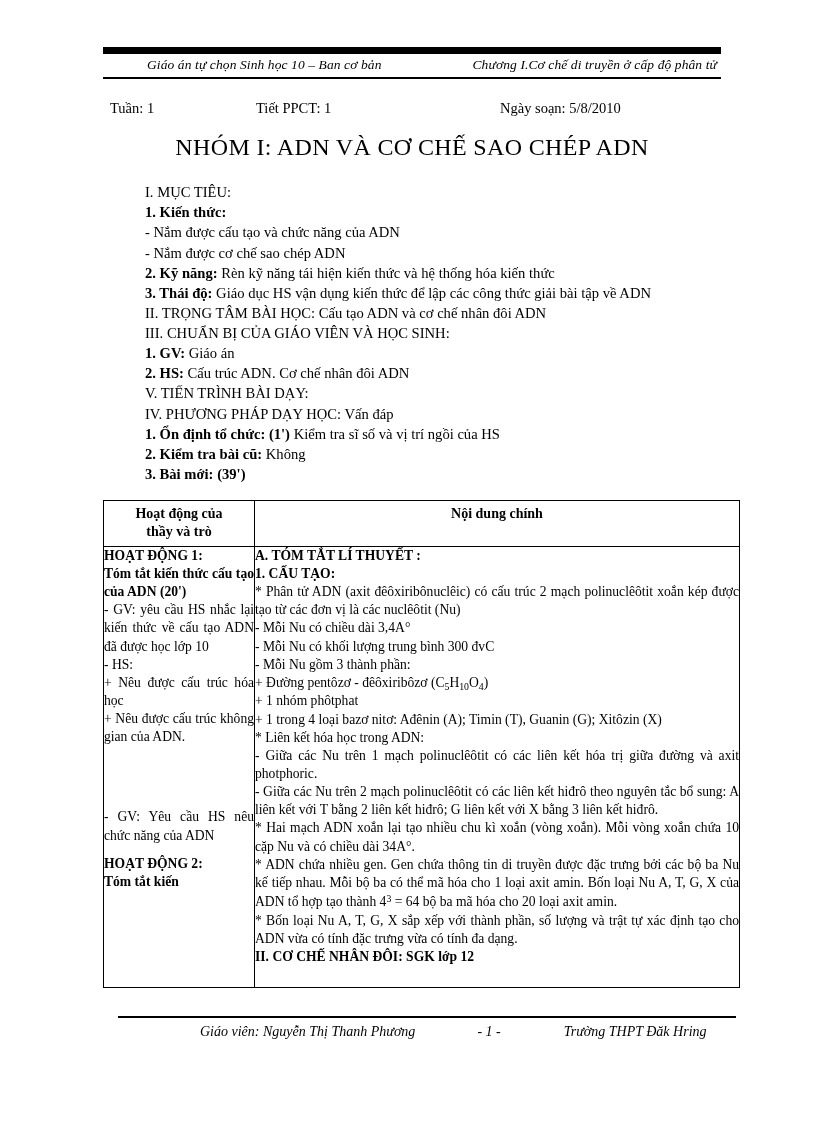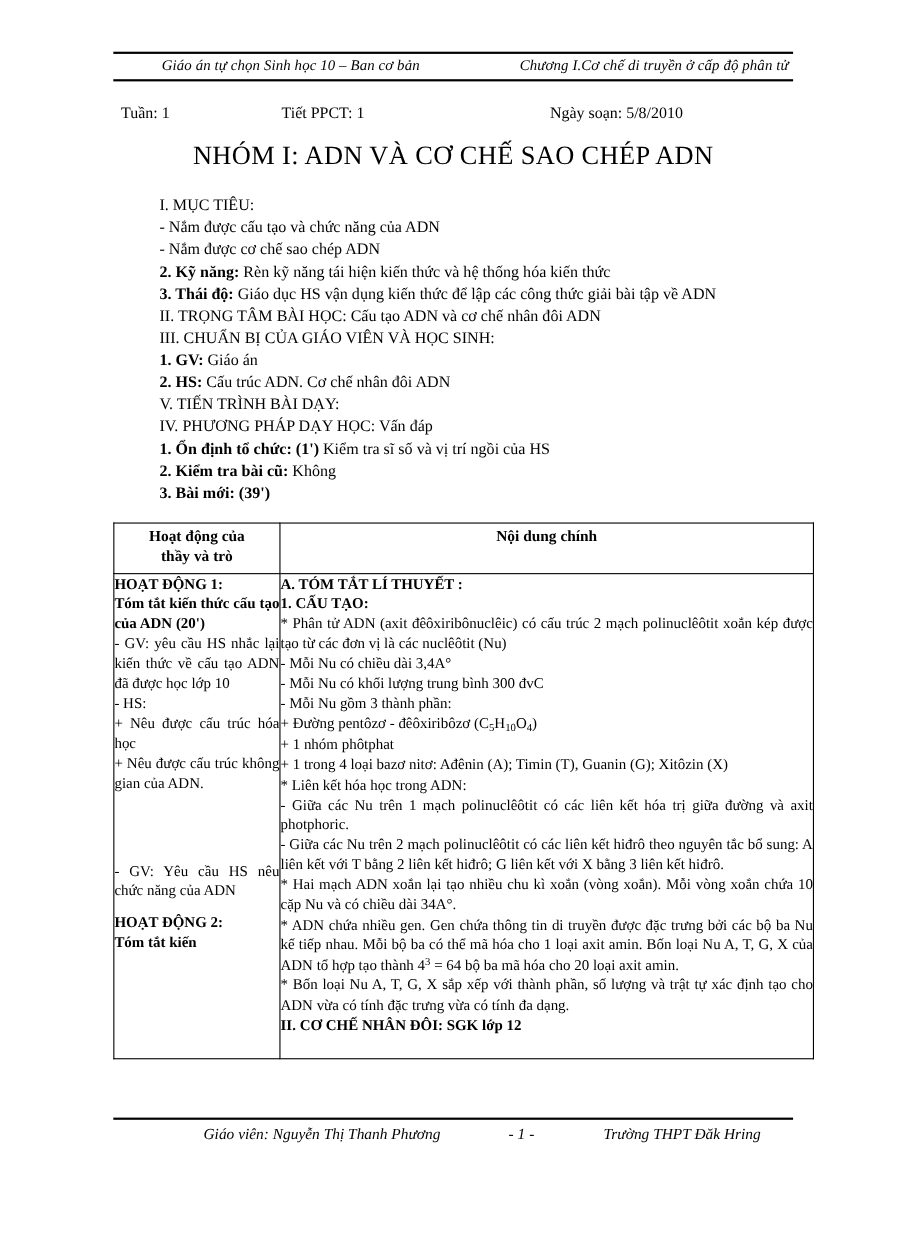--- a/index.html
+++ b/index.html
@@ -25,21 +25,21 @@
   }
   .content {
     position: absolute;
     left: 103px;
     top: 47px;
     width: 618px;
   }
 
   
   .runhead {
-    border-top: 2px solid #000000;
+    border-top: 7px solid #000000;
     border-bottom: 2px solid #000;
     padding: 3px 0 4px 0;
     display: flex;
     justify-content: space-between;
     align-items: baseline;
   }
   .runhead .rh-left,
   .runhead .rh-right {
     font-family: "Liberation Serif", "DejaVu Serif", serif;
     font-style: italic;
@@ -123,21 +123,21 @@
   .cell-left .hdg, .cell-right .hdg { font-weight: bold; }
   .u { }
   .spacer-gap { height: 62px; }
   .sub { font-size: 0.72em; vertical-align: -0.26em; }
   .sup { font-size: 0.72em; vertical-align: 0.45em; }
   .lastline { text-align: left; }
 
   
   .footer {
     position: absolute;
-    left: 103px;
+    left: 118px;
     top: 1016px;
     width: 618px;
     border-top: 2px solid #000;
     padding-top: 6px;
   }
   .footer-row {
     display: flex;
     align-items: baseline;
     font-style: italic;
     font-size: 14px;
@@ -160,20 +160,21 @@
     <div class="infoline">
       <div class="cell-week">Tuần:  1</div>
       <div class="cell-period">Tiết PPCT: 1</div>
       <div class="cell-date">Ngày soạn: 5/8/2010</div>
     </div>
 
     <div class="doc-title">NHÓM I: ADN VÀ CƠ CHẾ SAO CHÉP ADN</div>
 
     <div class="outline">
       <div class="ln">I. MỤC TIÊU:</div>
+      <div class="ln"><b>1. Kiến thức:</b></div>
       <div class="ln">- Nắm được cấu tạo và chức năng của ADN</div>
       <div class="ln">- Nắm được cơ chế sao chép ADN</div>
       <div class="ln"><b>2. Kỹ năng:</b><span> Rèn kỹ năng tái hiện kiến thức và hệ thống hóa kiến thức</span></div>
       <div class="ln"><b>3. Thái độ:</b><span> Giáo dục HS vận dụng kiến thức để lập các công thức giải bài tập về ADN</span></div>
       <div class="ln">II. TRỌNG TÂM BÀI HỌC: Cấu tạo ADN và cơ chế nhân đôi ADN</div>
       <div class="ln">III. CHUẨN BỊ CỦA GIÁO VIÊN VÀ HỌC SINH:</div>
       <div class="ln"><b>1. GV:</b><span> Giáo án</span></div>
       <div class="ln"><b>2. HS:</b><span> Cấu trúc ADN. Cơ chế nhân đôi ADN</span></div>
       <div class="ln">V. TIẾN TRÌNH BÀI DẠY:</div>
       <div class="ln">IV. PHƯƠNG PHÁP DẠY HỌC: Vấn đáp</div>

